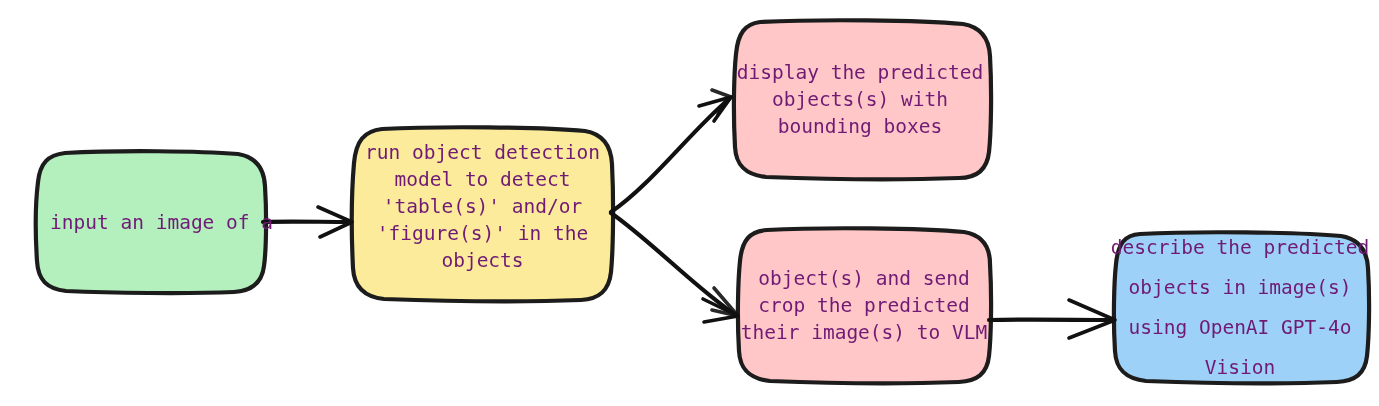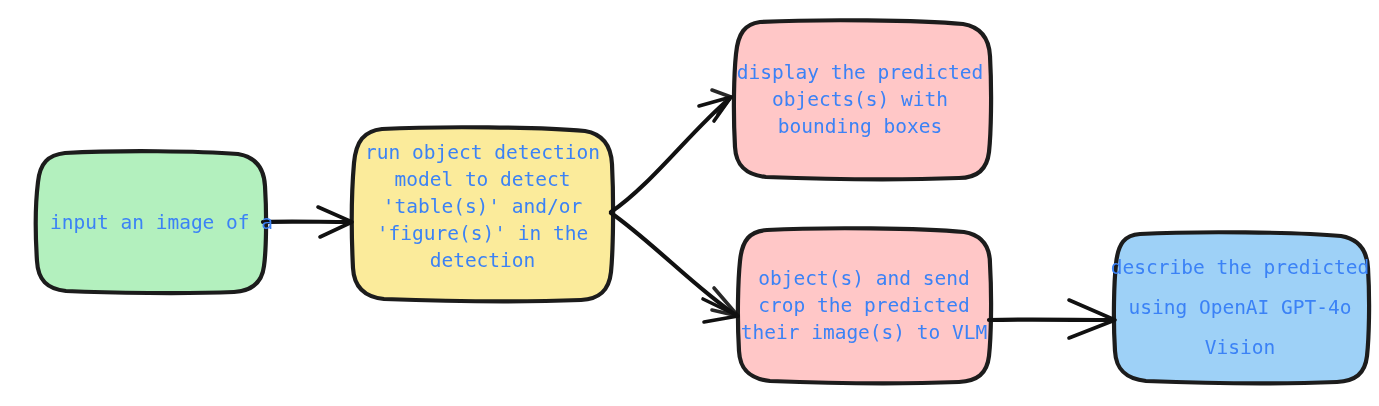--- a/index.html
+++ b/index.html
@@ -44,21 +44,21 @@
     stroke-width: 3.6;
     fill: none;
     stroke-linecap: round;
     stroke-linejoin: round;
   }
   .node-label {
     position: absolute;
     font-family: "DejaVu Sans Mono", monospace;
     font-size: 19.5px;
     line-height: 27px;
-    color: #3b82f6;
+    color: #701a75;
     white-space: pre;
     pointer-events: none;
     display: flex;
     flex-direction: column;
     justify-content: center;
   }
   .label-center { text-align: center; align-items: center; }
   .label-left   { text-align: left;  align-items: flex-start; gap: 20px; }
 </style>
 </head>
@@ -144,34 +144,35 @@
 
   <div class="node-label label-left" style="left:37px; top:152px; width:228px; height:140px;">
     <span style="padding-left:13px;">input an image of a</span>
   </div>
 
   <div class="node-label label-center" style="left:353px; top:120px; width:259px; height:172px;">
     <span>run object detection</span>
     <span>model to detect</span>
     <span>'table(s)' and/or</span>
     <span>'figure(s)' in the</span>
-    <span>detection</span>
+    <span>objects</span>
   </div>
 
   <div class="node-label label-center" style="left:730px; top:21px; width:260px; height:157px;">
     <span>display the predicted</span>
     <span>objects(s) with</span>
     <span>bounding boxes</span>
   </div>
 
   <div class="node-label label-center" style="left:738px; top:229px; width:252px; height:153px;">
     <span>object(s) and send</span>
     <span>crop the predicted</span>
     <span>their image(s) to VLM</span>
   </div>
 
   <div class="node-label label-center" style="left:1112px; top:233px; width:256px; height:149px;gap:13px;">
     <span>describe the predicted</span>
+    <span>objects in image(s)</span>
     <span>using OpenAI GPT-4o</span>
     <span>Vision</span>
   </div>
 
 </div>
 
 </body></html>

